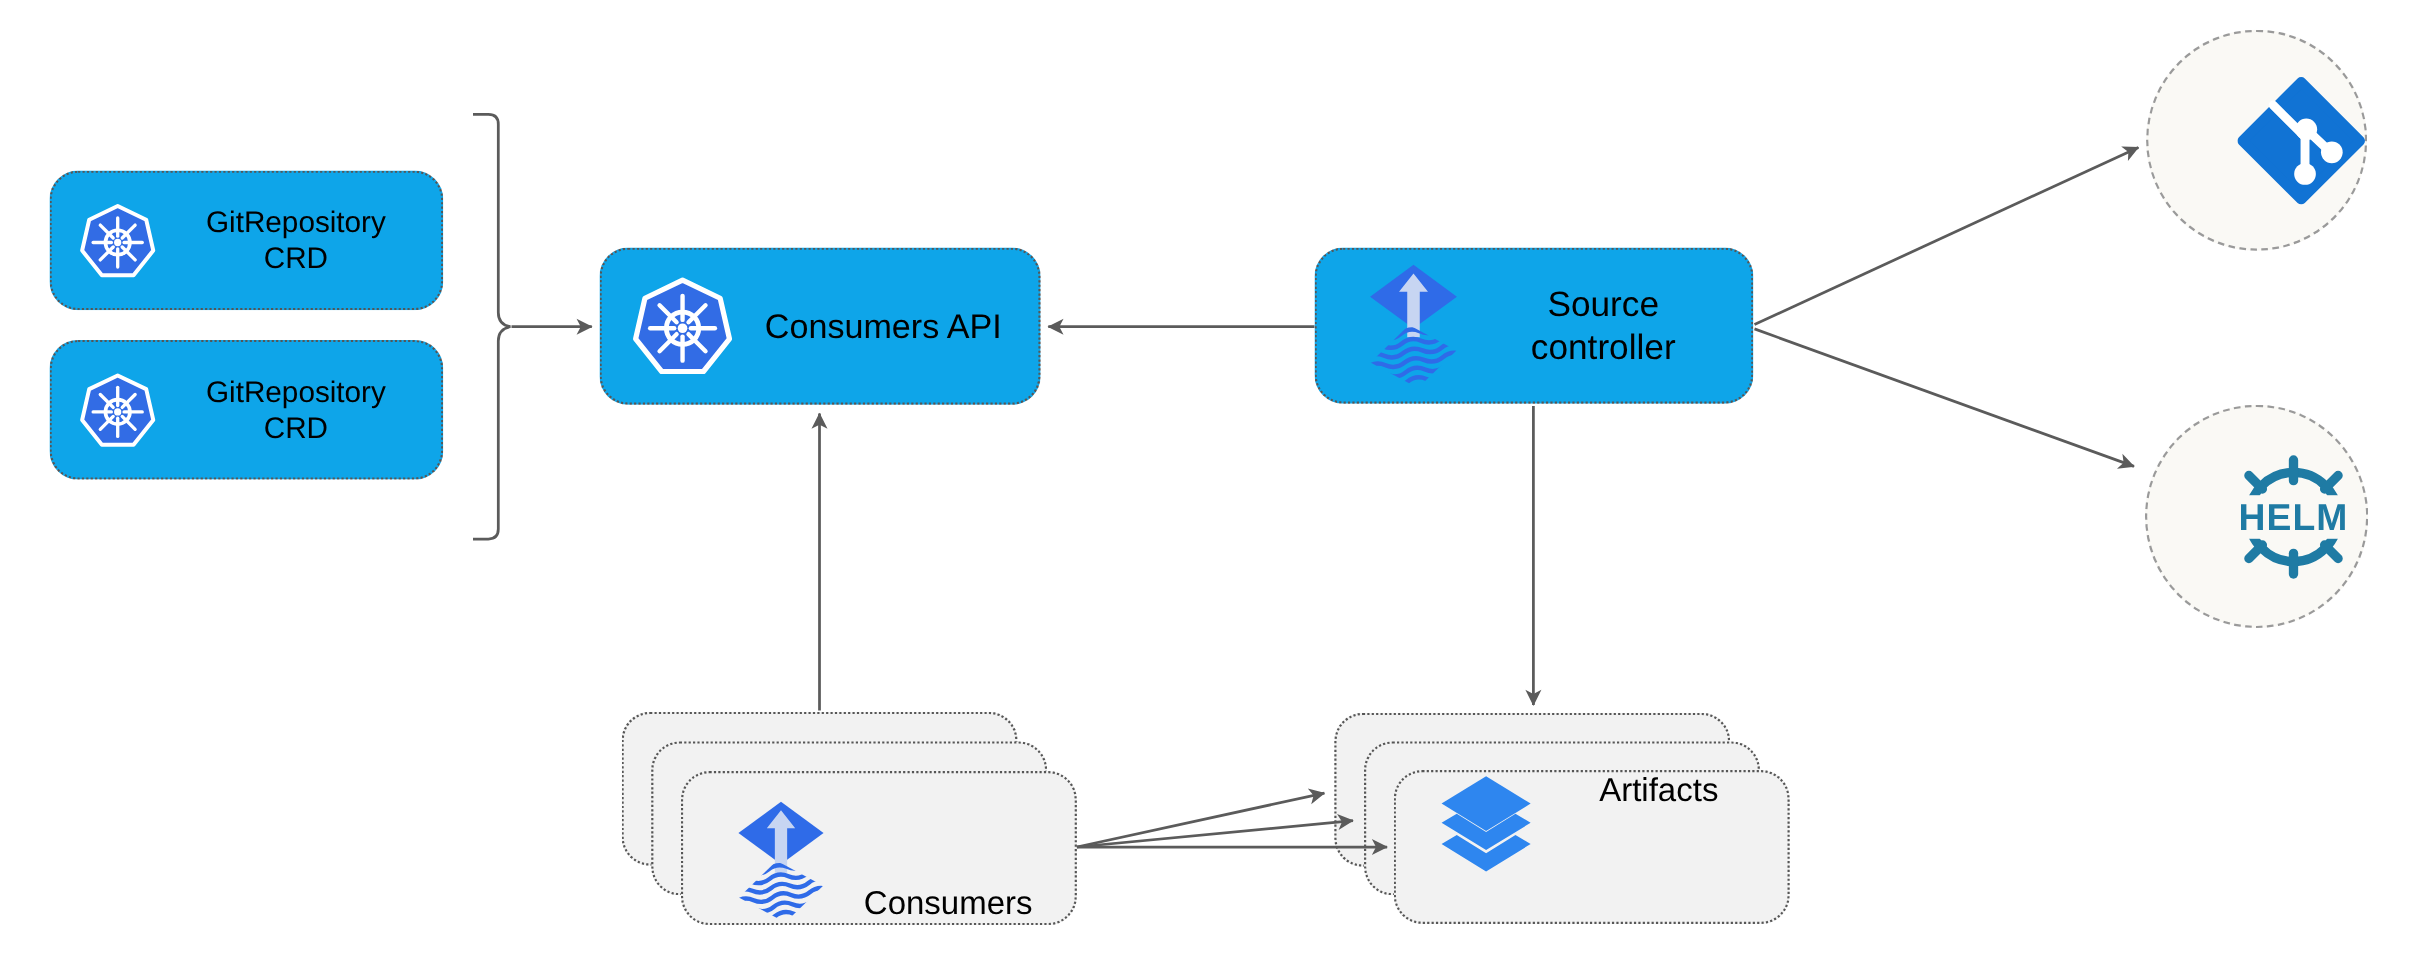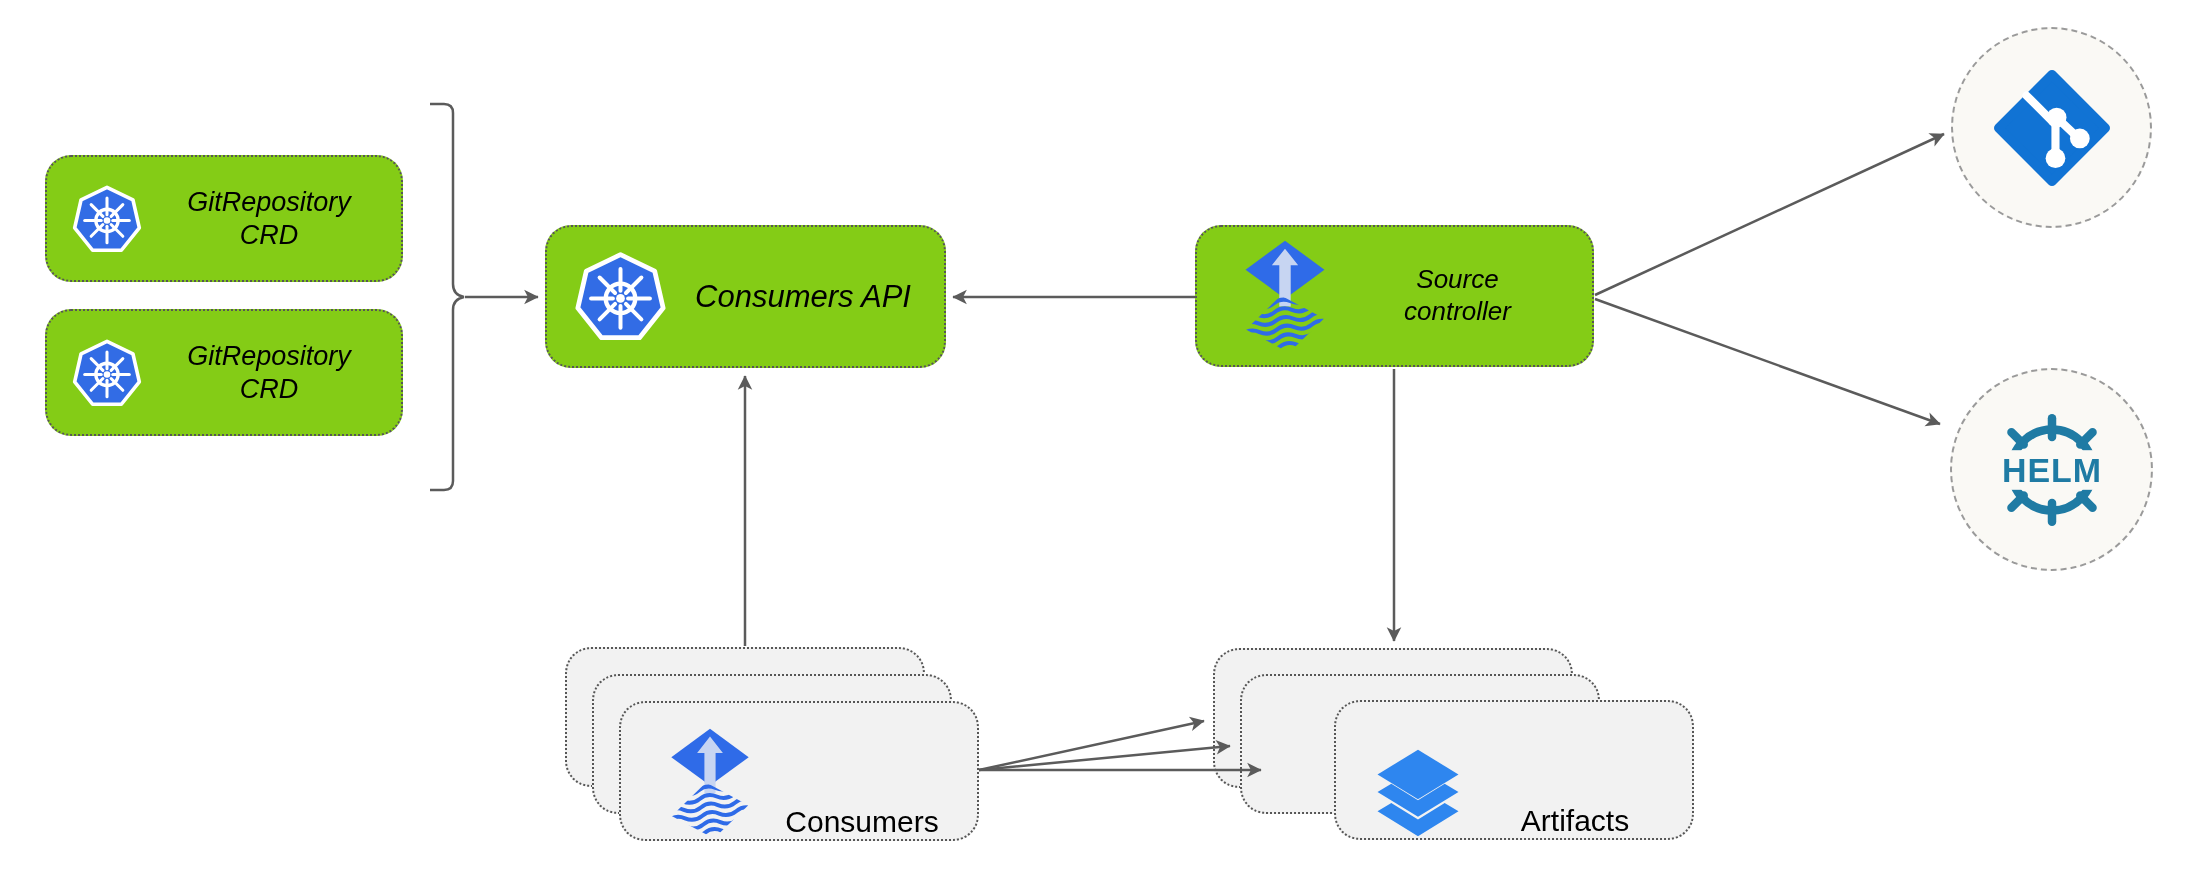--- a/index.html
+++ b/index.html
@@ -1,27 +1,27 @@
 <!DOCTYPE html>
 <html><head>
 <meta charset="utf-8">
 <style>
   html,body{margin:0;padding:0;background:#ffffff;}
   .canvas{position:relative;width:2198px;height:878px;background:#ffffff;overflow:hidden;
           font-family:"Liberation Sans", sans-serif;color:#000;}
   .connectors{position:absolute;left:0;top:0;width:2198px;height:878px;pointer-events:none;z-index:6;}
-  .node{position:absolute;box-sizing:border-box;background:#84cc16;border:2.5px dotted #565656;
-        border-radius:26px;display:flex;align-items:center;z-index:3;font-style:italic;}
+  .node{position:absolute;box-sizing:border-box;background:#0ea5e9;border:2.5px dotted #565656;
+        border-radius:26px;display:flex;align-items:center;z-index:3;}
   .node .lbl{flex:1;text-align:center;line-height:1.22;padding-right:6px;}
   .stack{position:absolute;box-sizing:border-box;width:360px;height:140px;background:#f2f2f2;
          border:2.5px dotted #565656;border-radius:26px;}
   .crd{width:358px;height:127px;padding-left:24px;}
   .crd .lbl{font-size:27px;}
   .endpoint{position:absolute;box-sizing:border-box;border-radius:50%;background:#faf9f5;
-            border:2.5px dashed #9a9a9a;display:flex;align-items:center;justify-content:center;z-index:3;}
+            border:2.5px dashed #9a9a9a;display:flex;align-items:center;justify-content:flex-end;z-index:3;}
   .icon{flex:none;display:block;}
 </style>
 </head>
 <body>
 
 <div class="canvas">
 
   <svg class="connectors" width="2198" height="878" viewBox="0 0 2198 878">
     <defs>
       <marker id="ah" viewBox="0 0 12 12" refX="10.5" refY="6" markerWidth="7" markerHeight="7" orient="auto-start-reverse">
@@ -114,21 +114,21 @@
         </clipPath>
       <g clip-path="url(#fluxwaves-a)" stroke="#2f6be8" stroke-width="4.6" fill="none" transform="rotate(-8 50 97)">
         <path d="M0,72 q10,-6 20,0 t20,0 t20,0 t20,0 t20,0"></path>
         <path d="M0,82 q10,-6 20,0 t20,0 t20,0 t20,0 t20,0"></path>
         <path d="M0,92 q10,-6 20,0 t20,0 t20,0 t20,0 t20,0"></path>
         <path d="M0,102 q10,-6 20,0 t20,0 t20,0 t20,0 t20,0"></path>
         <path d="M0,112 q10,-6 20,0 t20,0 t20,0 t20,0 t20,0"></path>
         <path d="M0,122 q10,-6 20,0 t20,0 t20,0 t20,0 t20,0"></path>
       </g>
     </svg>
-    <div class="lbl" style="font-size:26px;">
+    <div class="lbl" style="font-size:32px;">
       <div>Source</div>
       <div>controller</div>
     </div>
   </div>
 
   <div class="stack" style="left:565px;top:647px;z-index:1;"></div>
   <div class="stack" style="left:592px;top:674px;z-index:2;"></div>
   <div class="stack" style="left:619px;top:701px;z-index:3;display:flex;align-items:flex-end;padding-left:46px;">
     <svg class="icon" width="86" height="112" viewBox="0 0 100 130">
       <polygon points="50,2 95,35 50,68 5,35" fill="#2f6be8"></polygon>
@@ -143,21 +143,21 @@
         <path d="M0,102 q10,-6 20,0 t20,0 t20,0 t20,0 t20,0"></path>
         <path d="M0,112 q10,-6 20,0 t20,0 t20,0 t20,0 t20,0"></path>
         <path d="M0,122 q10,-6 20,0 t20,0 t20,0 t20,0 t20,0"></path>
       </g>
     </svg>
     <div class="lbl" style="flex:1;text-align:center;font-size:30px;padding-right:6px;">Consumers</div>
   </div>
 
   <div class="stack" style="left:1213px;top:648px;z-index:1;"></div>
   <div class="stack" style="left:1240px;top:674px;z-index:2;"></div>
-  <div class="stack" style="left:1334px;top:700px;z-index:3;display:flex;align-items:flex-end;padding-left:36px;">
+  <div class="stack" style="left:1267px;top:700px;z-index:3;display:flex;align-items:flex-start;padding-left:36px;">
     <svg class="icon" width="92" height="92" viewBox="0 0 100 100">
       <polygon points="50,4 94,31 50,58 6,31" fill="#2e86ef"></polygon>
       <polygon points="6,50 21,41 50,59 79,41 94,50 50,77" fill="#2e86ef"></polygon>
       <polygon points="6,71 21,62 50,80 79,62 94,71 50,98" fill="#2e86ef"></polygon>
     </svg>
     <div class="lbl" style="flex:1;text-align:center;font-size:30px;padding-right:6px;">Artifacts</div>
   </div>
 
   <div class="endpoint" style="left:1951px;top:27px;width:201px;height:201px;">
     <svg class="icon" width="116" height="116" viewBox="0 0 100 100">

